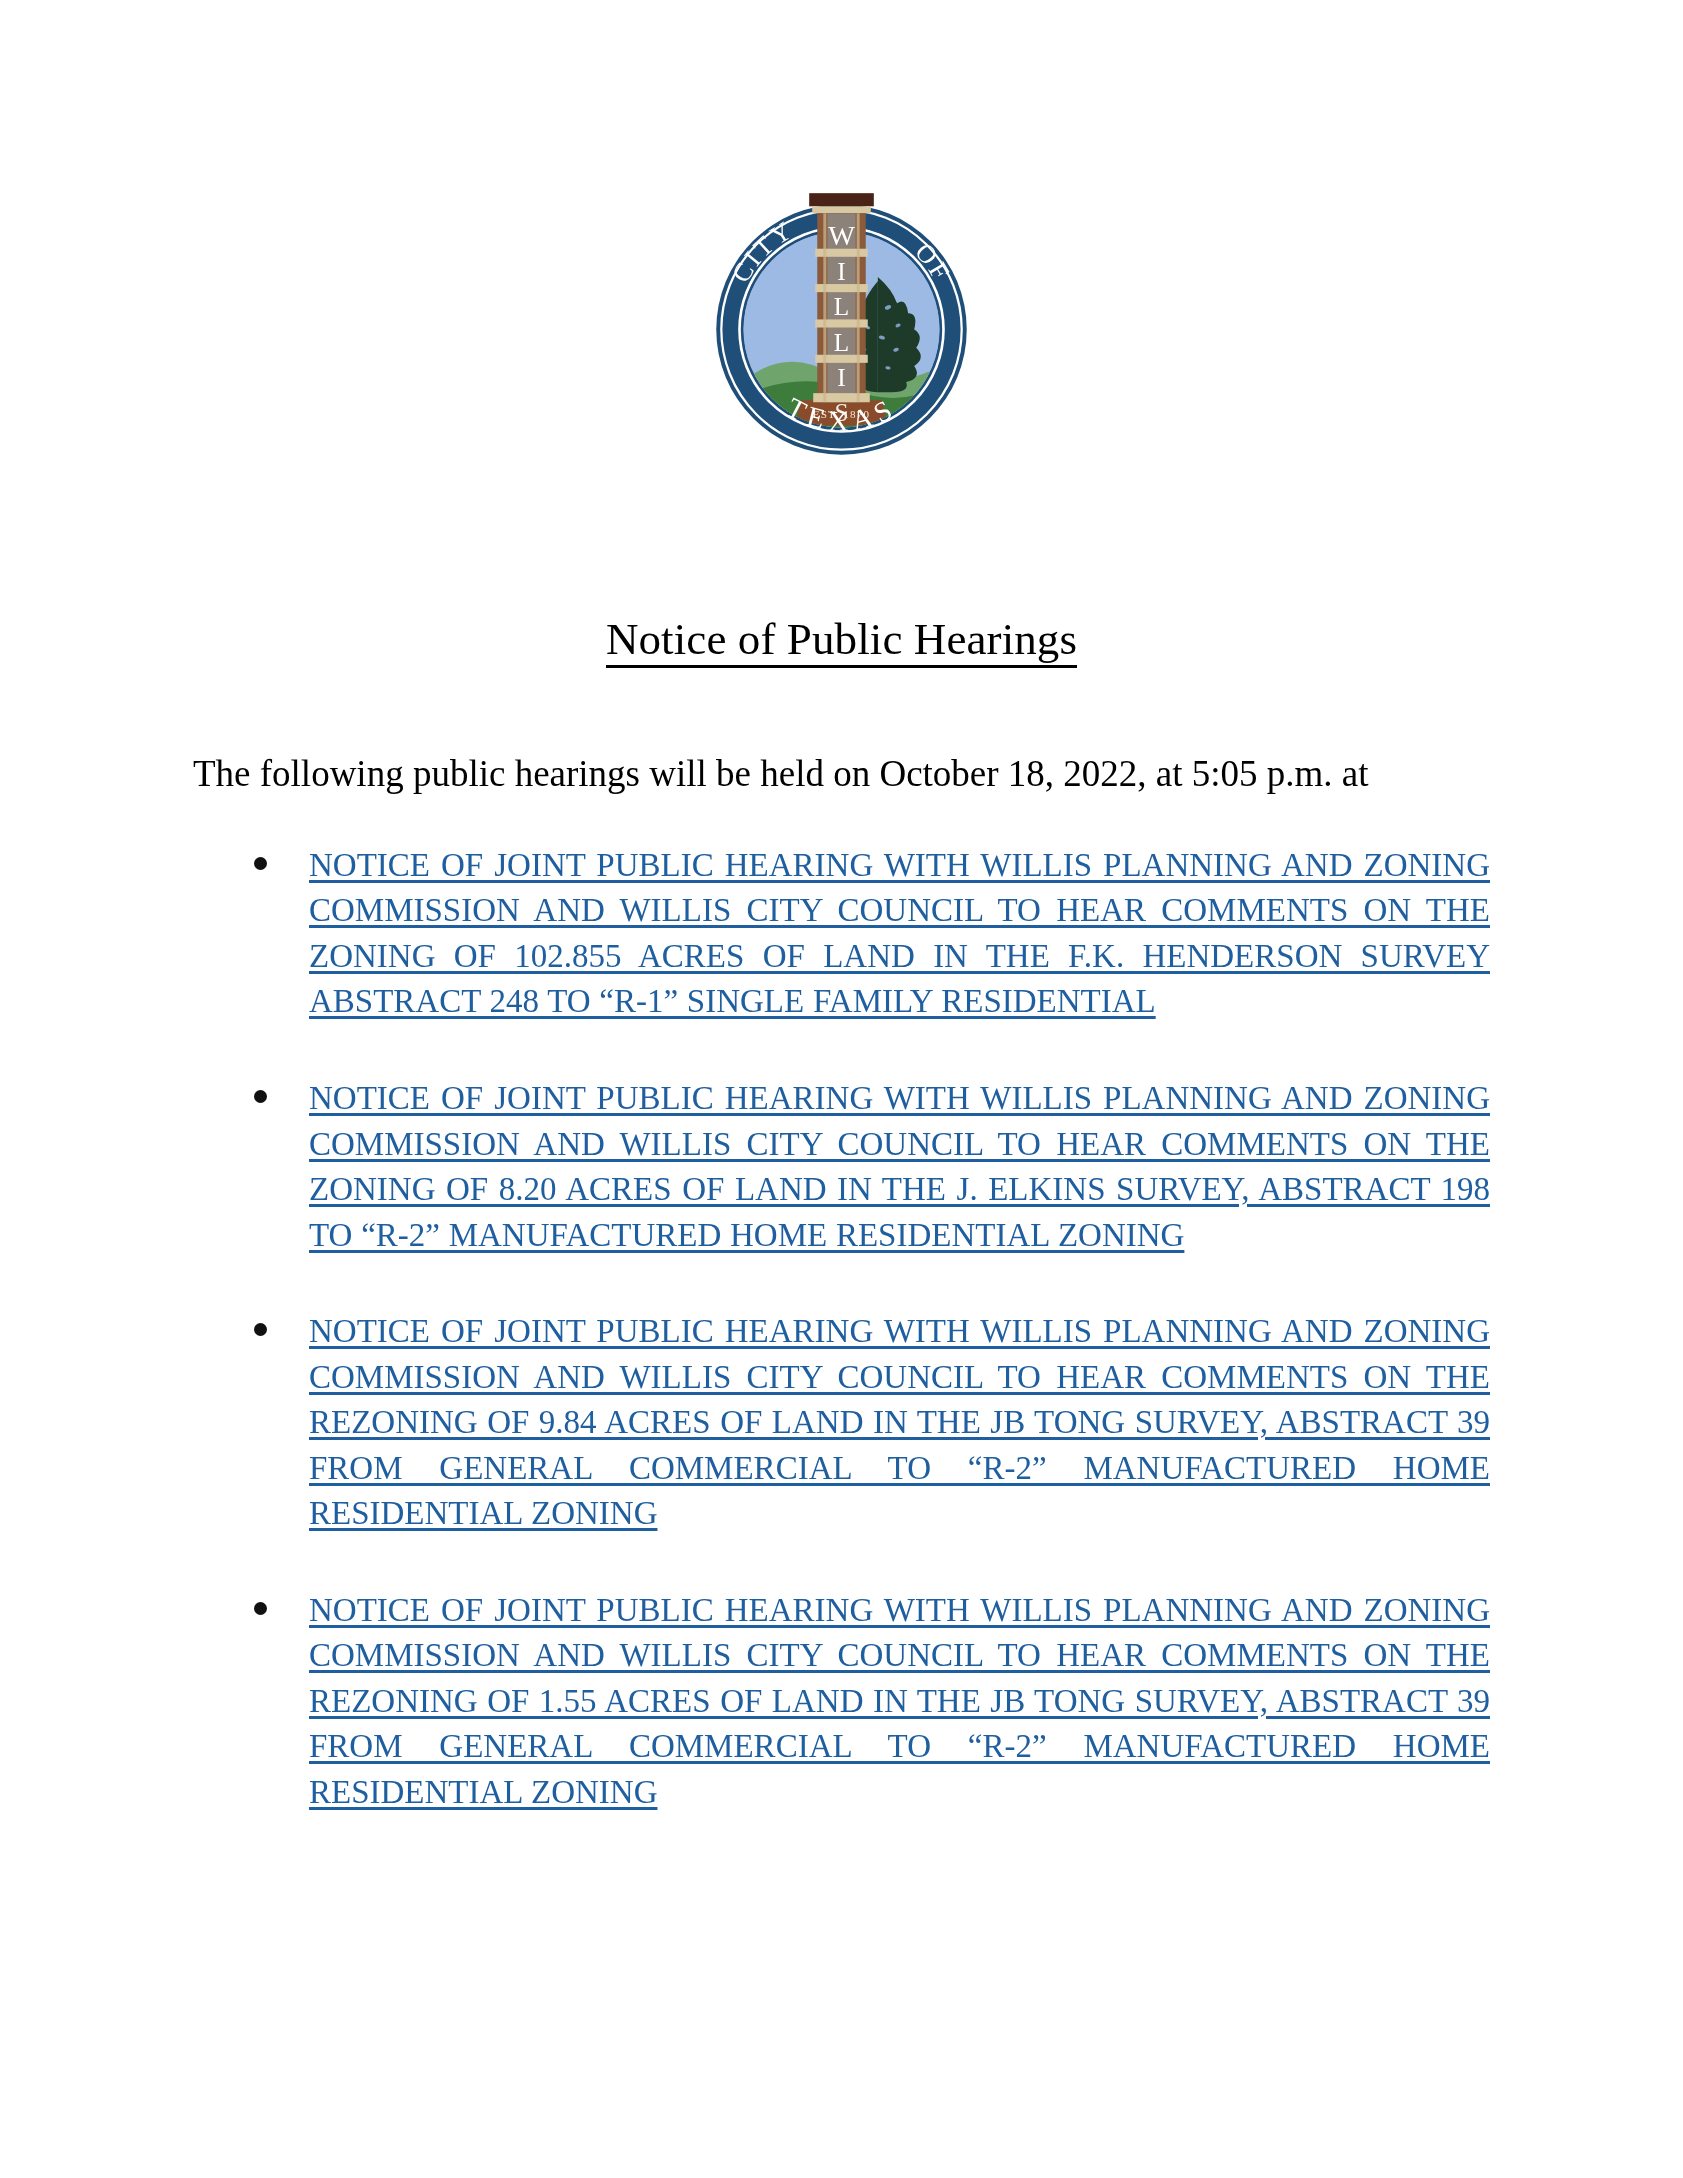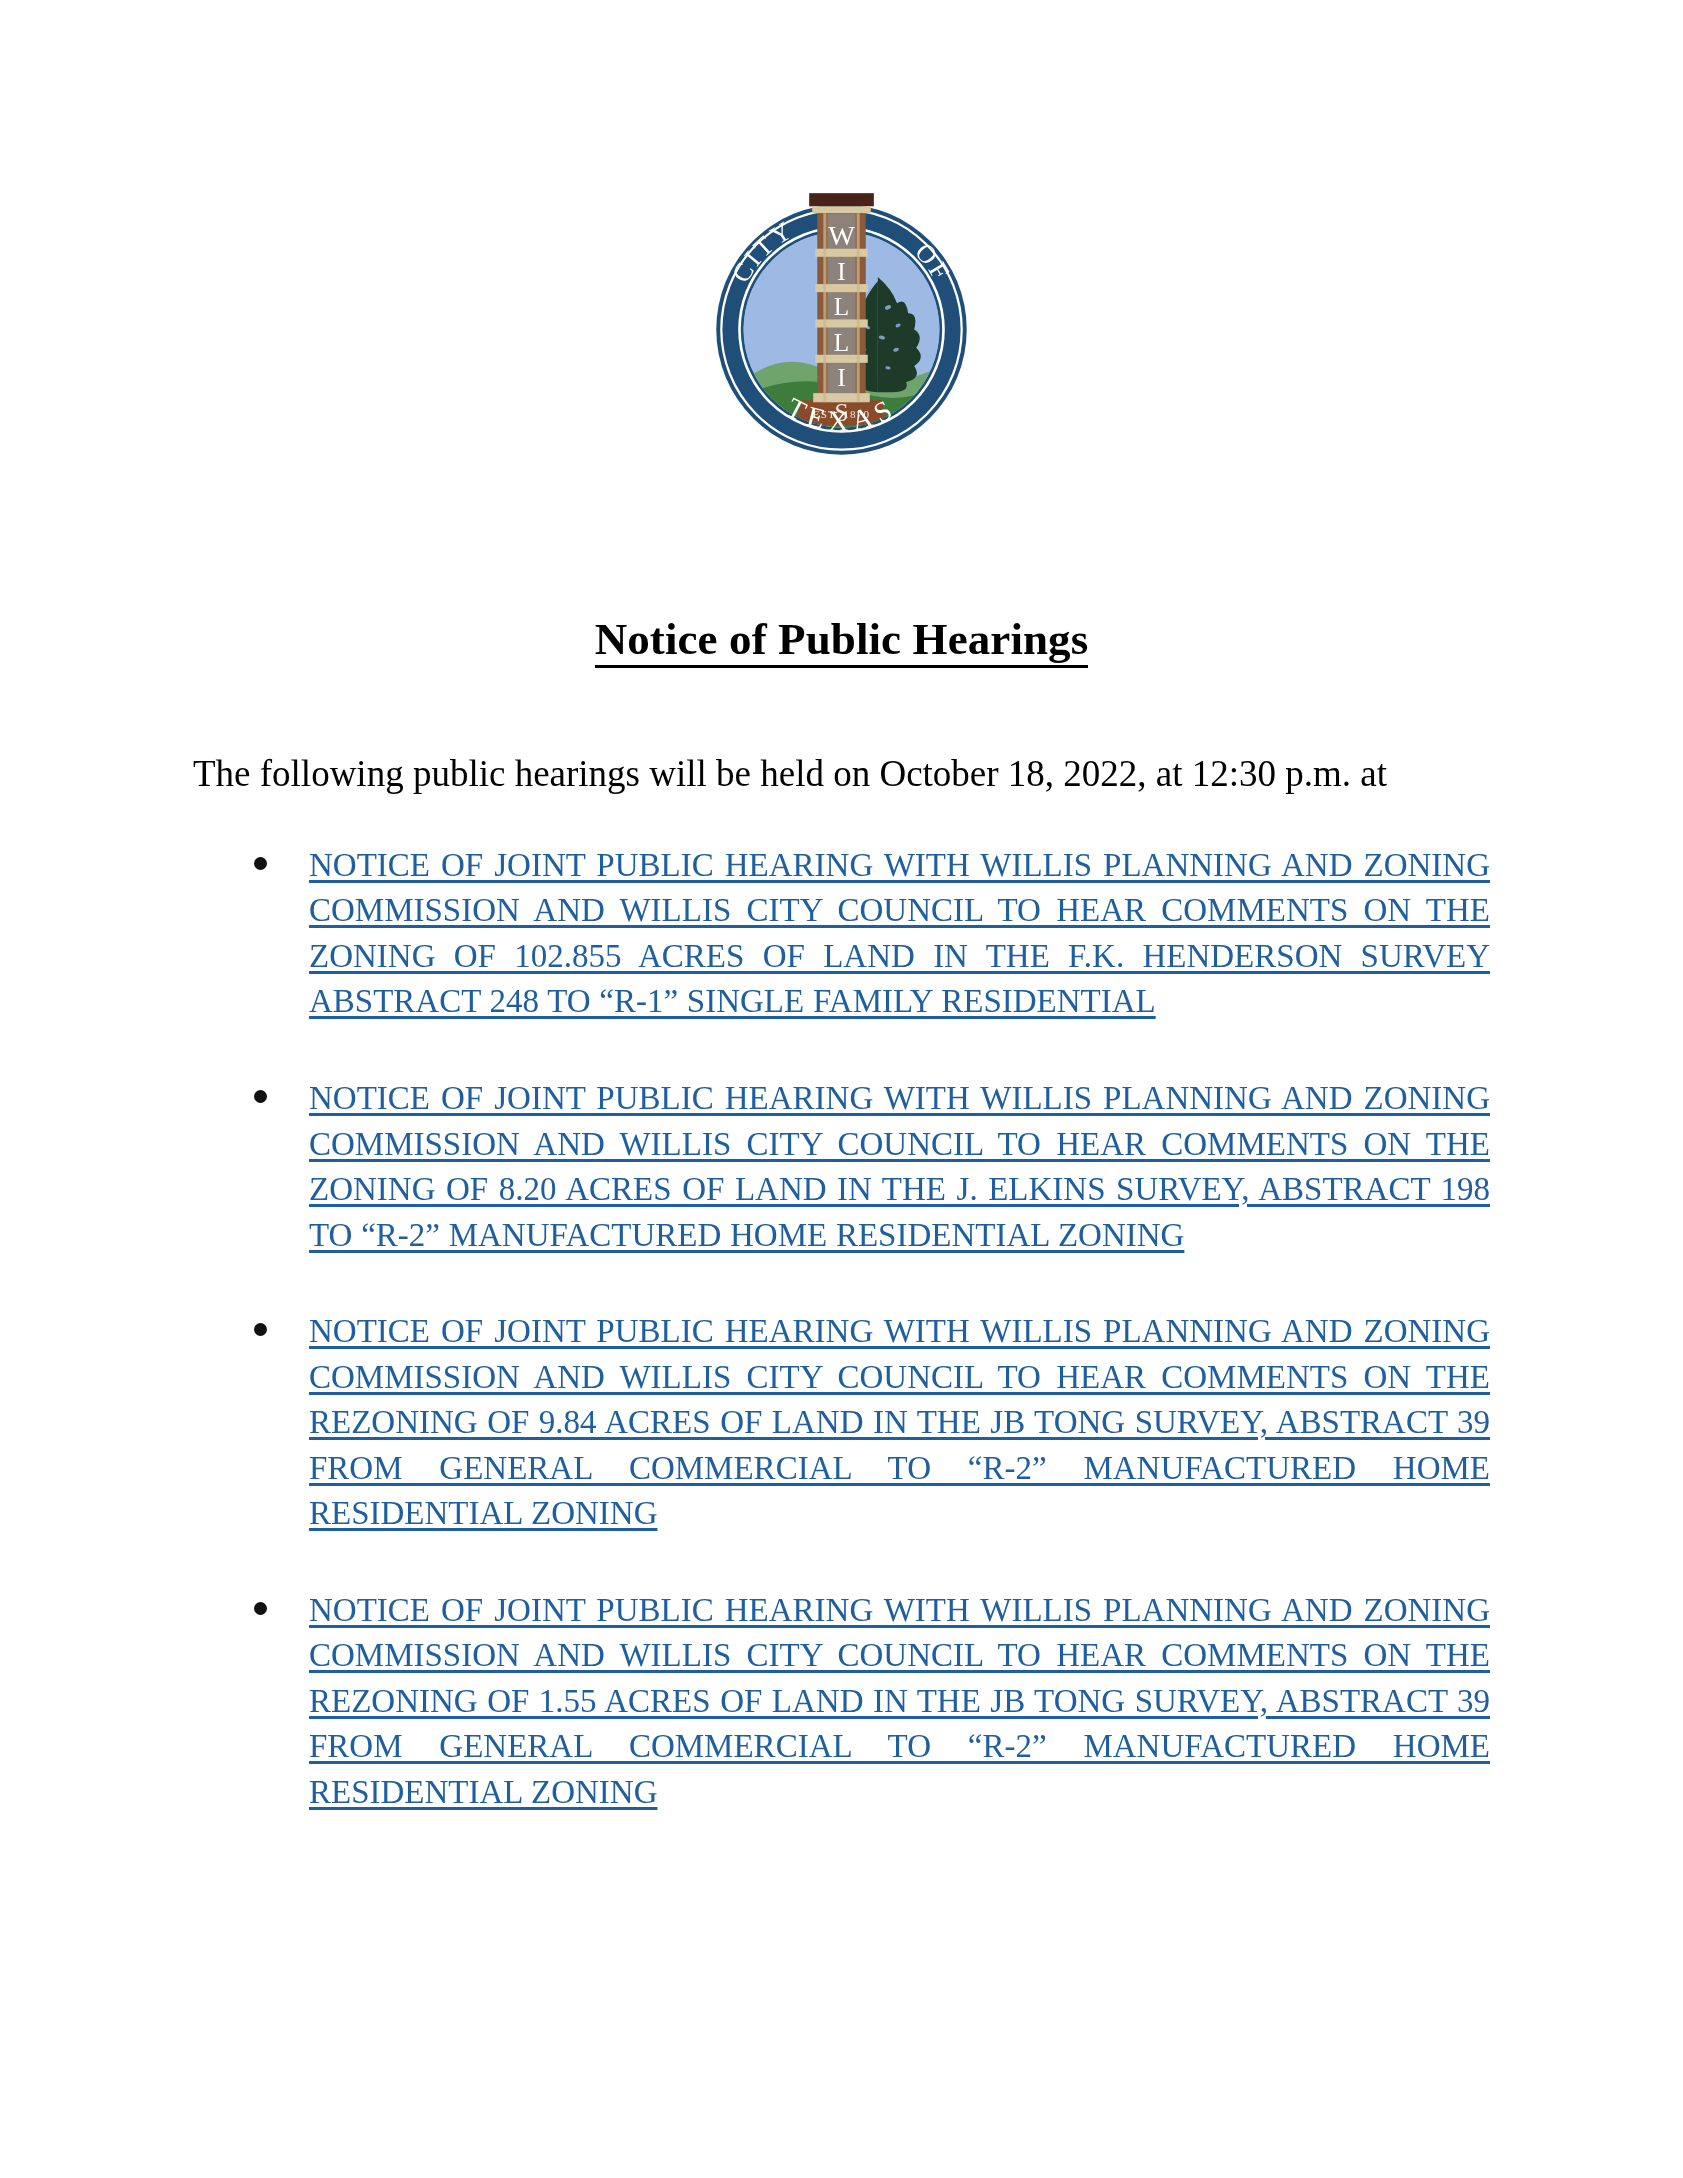--- a/index.html
+++ b/index.html
@@ -38,21 +38,21 @@
 
   
   .title-wrap {
     text-align: center;
     margin-top: 107px;
   }
   .title {
     display: inline-block;
     font-size: 45px;
     line-height: 1.05;
-    font-weight: bold;
+    font-weight: normal;
     letter-spacing: 0.1px;
     border-bottom: 3px solid #000;
     padding-bottom: 2px;
   }
 
   
   .intro {
     margin-top: 51px;
     font-size: 37px;
     line-height: 1.28;
@@ -187,21 +187,21 @@
         </text>
       </svg>
     </div>
   </div>
 
   <div class="title-wrap">
     <h1 class="title">Notice of Public Hearings</h1>
   </div>
 
   <p class="intro">
-    <span>The following public hearings will be held on October 18, 2022, at 12:30 p.m. at</span>
+    <span>The following public hearings will be held on October 18, 2022, at 5:05 p.m. at</span>
   </p>
 
   <ul class="notices">
     <li>
       <span class="dot"></span>
       <a class="notice-link" href="#"><span class="seg">NOTICE OF JOINT PUBLIC HEARING WITH WILLIS PLANNING AND ZONING COMMISSION AND WILLIS CITY COUNCIL TO HEAR COMMENTS ON THE ZONING OF 102.855 ACRES OF LAND IN THE F.K. HENDERSON SURVEY ABSTRACT 248 TO “R-1” SINGLE FAMILY RESIDENTIAL</span></a>
     </li>
     <li>
       <span class="dot"></span>
       <a class="notice-link" href="#"><span class="seg">NOTICE OF JOINT PUBLIC HEARING WITH WILLIS PLANNING AND ZONING COMMISSION AND WILLIS CITY COUNCIL TO HEAR COMMENTS ON THE ZONING OF 8.20 ACRES OF LAND IN THE J. ELKINS SURVEY, ABSTRACT 198 TO “R-2” MANUFACTURED HOME RESIDENTIAL ZONING</span></a>

